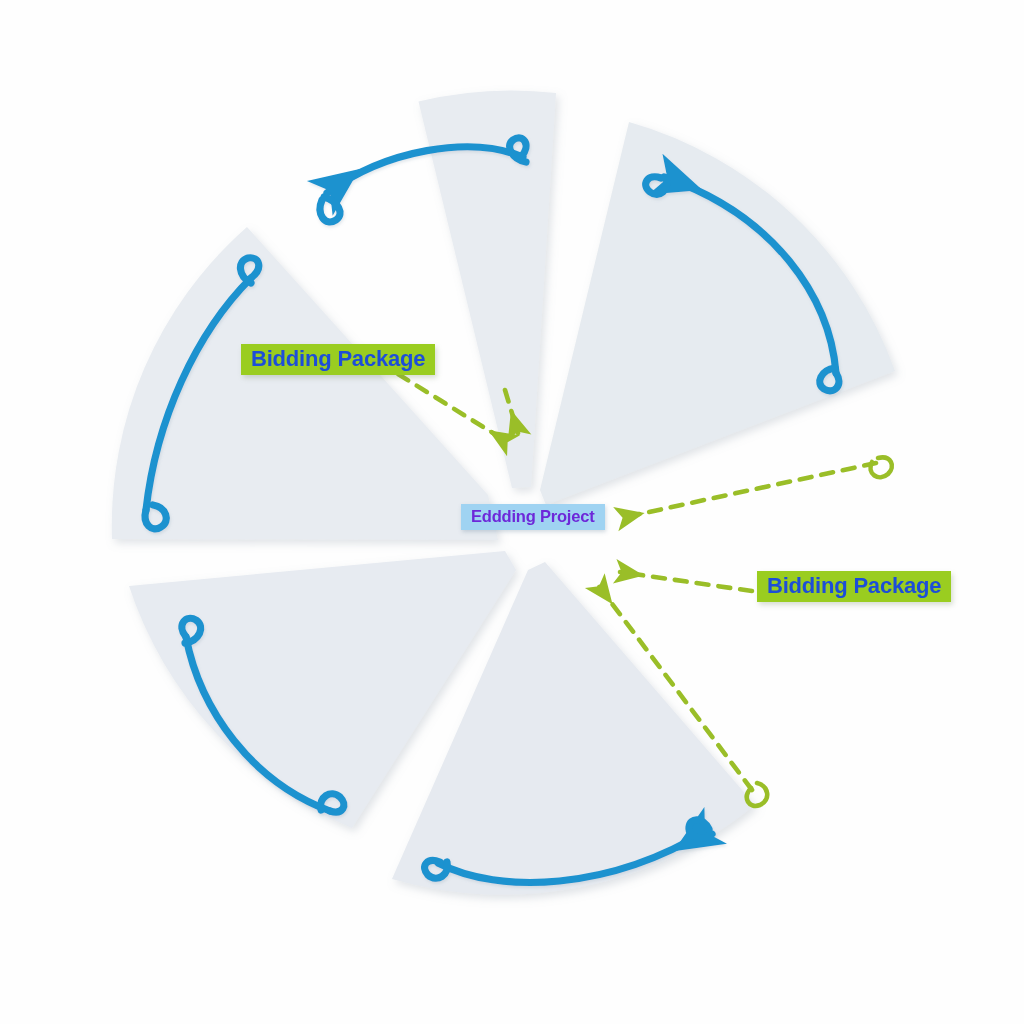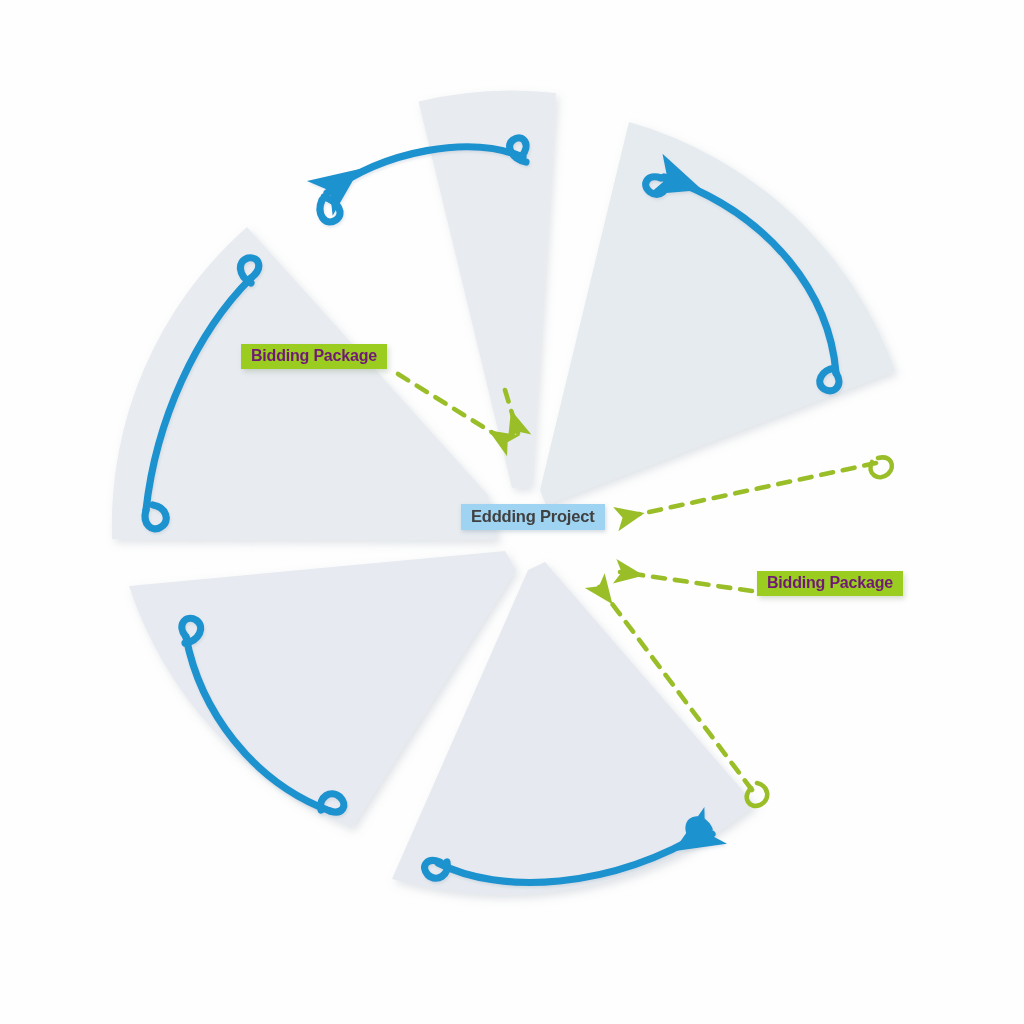--- a/index.html
+++ b/index.html
@@ -26,35 +26,35 @@
     width: 1024px;
     height: 1024px;
   }
   .label {
     position: absolute;
     display: flex;
     align-items: center;
     justify-content: center;
     white-space: nowrap;
     font-family: "Liberation Sans", sans-serif;
-    font-size: 16px;
+    font-size: 22px;
     font-weight: 600;
     letter-spacing: -0.2px;
-    color: #701a75;
+    color: #1d4ed8;
     padding: 4px 10px 5px 10px;
     box-sizing: border-box;
     line-height: 1;
   }
   .label-green {
     background: #9ACD20;
     box-shadow: 2px 3px 5px rgba(120,140,100,0.28);
   }
   .label-blue {
     background: #9FD3F2;
-    color: #404040;
+    color: #6d28d9;
     box-shadow: 1px 2px 4px rgba(80,110,140,0.25);
   }
   #label-bidding-left {
     left: 241px;
     top: 344px;
   }
   #label-bidding-right {
     left: 757px;
     top: 571px;
   }

